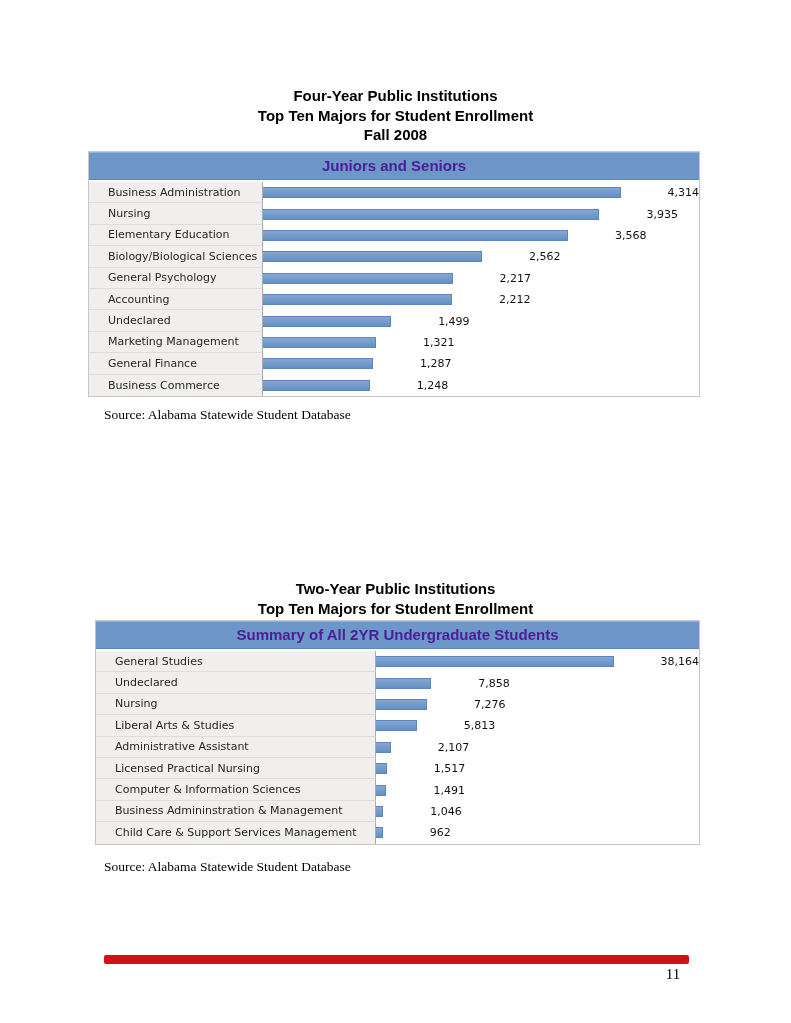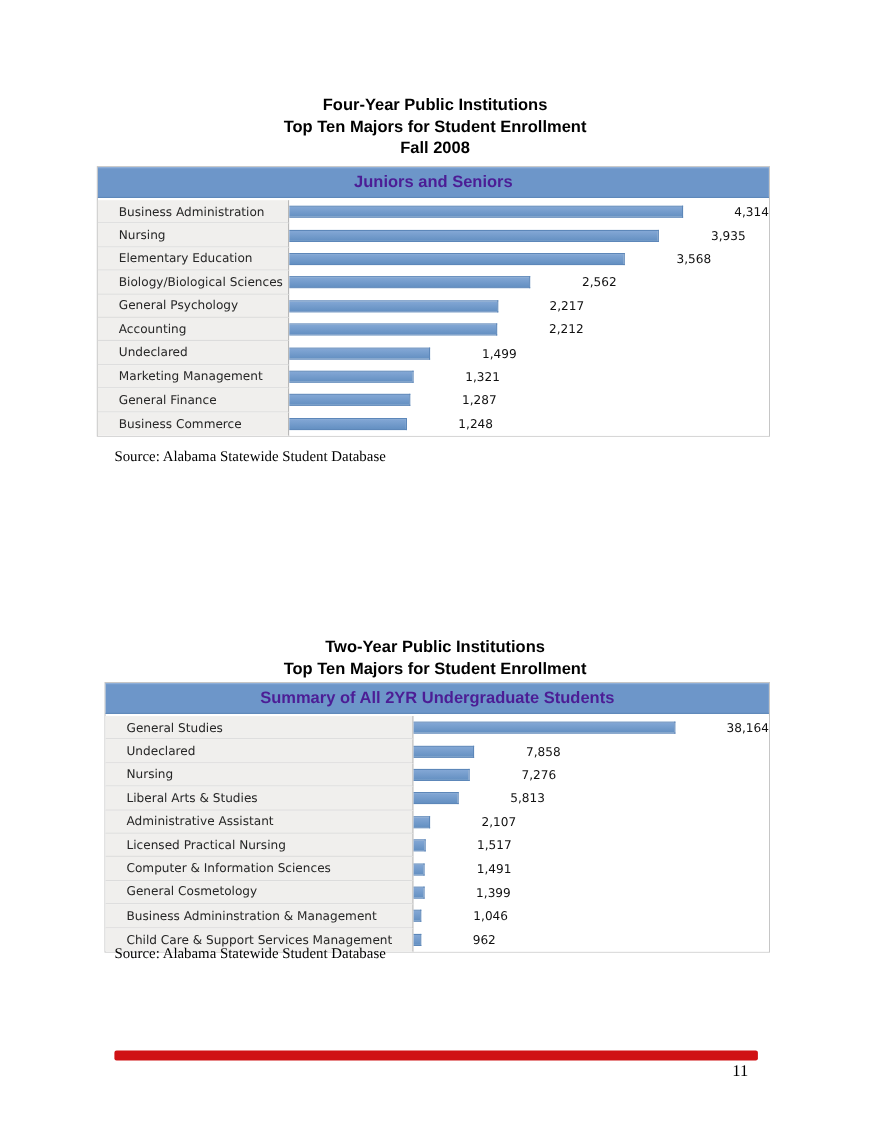--- a/index.html
+++ b/index.html
@@ -220,27 +220,20 @@
   </div>
 
   <div class="row">
     <div class="row-label">Computer &amp; Information Sciences</div>
     <div class="row-plot">
       <div class="bar" style="width: 3.24%;"></div>
       <div class="bar-value">1,491</div>
     </div>
   </div>
 
-  <div class="row">
-    <div class="row-label">General Cosmetology</div>
-    <div class="row-plot">
-      <div class="bar" style="width: 3.04%;"></div>
-      <div class="bar-value">1,399</div>
-    </div>
-  </div>
 
   <div class="row">
     <div class="row-label">Business Admininstration &amp; Management</div>
     <div class="row-plot">
       <div class="bar" style="width: 2.27%;"></div>
       <div class="bar-value">1,046</div>
     </div>
   </div>
 
   <div class="row">

